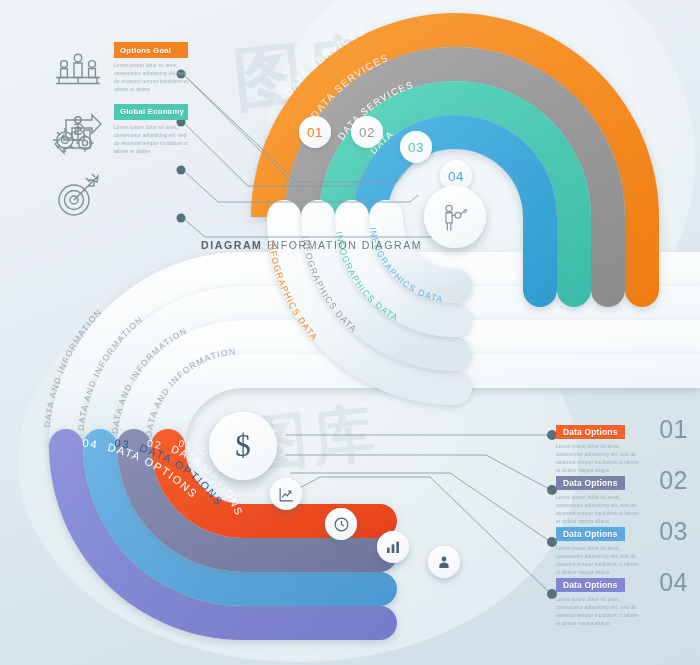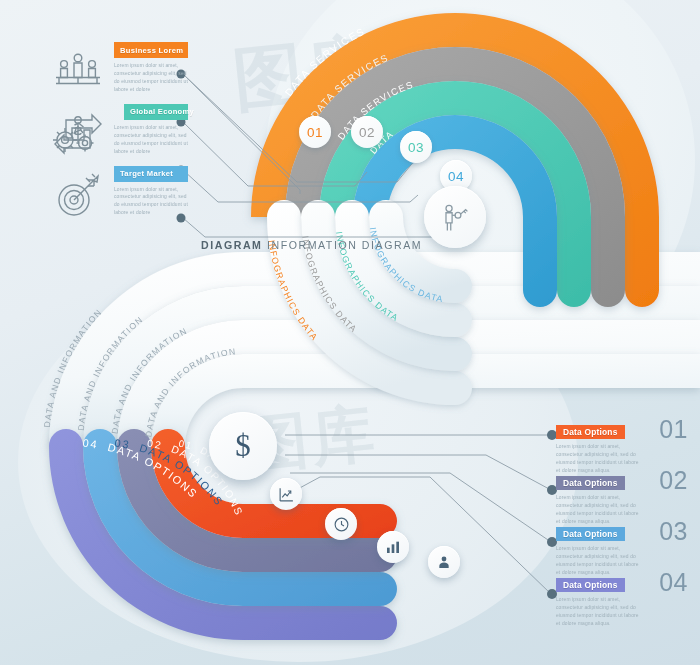--- a/index.html
+++ b/index.html
@@ -370,21 +370,21 @@
             <path d="M8.6 22.5h6.8v9H8.6z"></path>
           <circle cx="26" cy="12" r="3.8"></circle>
             <path d="M22 17h8v14.5h-8z"></path>
           <circle cx="40" cy="18" r="3.4"></circle>
             <path d="M36.6 22.5h6.8v9h-6.8z"></path>
           <path d="M4 31.5h44M7 31.5v6M45 31.5v6M26 31.5v6"></path>
           <path d="M4 37.5h44"></path>
         </svg>
       </div>
       <div class="info-body">
-        <span class="info-badge" style="background: rgb(245, 130, 32);">Business Lorem</span>
+        <span class="info-badge" style="background: rgb(245, 130, 32);">Options Goal</span>
         <div class="info-text">Lorem ipsum dolor sit amet, consectetur adipisicing elit, sed do eiusmod tempor incididunt ut labore et dolore</div>
       </div>
     </div>
 
     <div class="info-row">
       <div class="info-icon">
         <svg viewBox="0 0 52 52" width="52" height="52" fill="none" stroke="#7e8f99" stroke-width="1.4">
           <circle cx="13" cy="32" r="8"></circle>
             <circle cx="13" cy="32" r="3.4"></circle>
           <path d="M13 20v4M13 40v4M1 32h4M21 32h4M5 24l2.8 2.8M18.2 37.2 21 40M21 24l-2.8 2.8M7.8 37.2 5 40"></path>
@@ -399,40 +399,36 @@
 
     <div class="info-row">
       <div class="info-icon">
         <svg viewBox="0 0 52 52" width="52" height="52" fill="none" stroke="#7e8f99" stroke-width="1.4">
           <path d="M14 12 H40 l0 -5 l9 9 l-9 9 l0 -5 H20 v10 h-6 z"></path>
           <path d="M38 40 H12 l0 5 l-9 -9 l9 -9 l0 5 H32 V22 h6 z"></path>
           <path d="M26 18v16M23 21c0-2 6-2 6 0s-6 2-6 4 6 2 6 0"></path>
         </svg>
       </div>
       <div class="info-body">
-        <span class="info-badge" style="background: rgb(77, 200, 180); margin-left: 10px;">Global Economy</span>
+        <span class="info-badge" style="background: rgb(77, 200, 180);">Global Economy</span>
         <div class="info-text">Lorem ipsum dolor sit amet, consectetur adipisicing elit, sed do eiusmod tempor incididunt ut labore et dolore</div>
       </div>
     </div>
 
     <div class="info-row">
       <div class="info-icon">
         <svg viewBox="0 0 52 52" width="52" height="52" fill="none" stroke="#7e8f99" stroke-width="1.4">
           <circle cx="22" cy="30" r="15"></circle>
             <circle cx="22" cy="30" r="9.5"></circle>
             <circle cx="22" cy="30" r="4"></circle>
           <path d="M22 30 L42 10"></path>
           <path d="M36 10 l6 0 l0 6 M36 16 l6 0 M42 10 l4 -4 l-1 6 l-5 -2 z"></path>
           <path d="M34 8 l4 4 M40 4 l3 3"></path>
         </svg>
       </div>
-      <div class="info-body">
-        <span class="info-badge" style="background: rgb(92, 179, 224);">Target Market</span>
-        <div class="info-text">Lorem ipsum dolor sit amet, consectetur adipisicing elit, sed do eiusmod tempor incididunt ut labore et dolore</div>
-      </div>
     </div>
   </div>
 
   <div id="main-title">
     <b>DIAGRAM</b><span> INFORMATION DIAGRAM</span>
   </div>
 
   <div class="num-bubble" style="left:299px; top:116px;">
     <span style="color: rgb(245, 130, 32);">01</span>
   </div>

